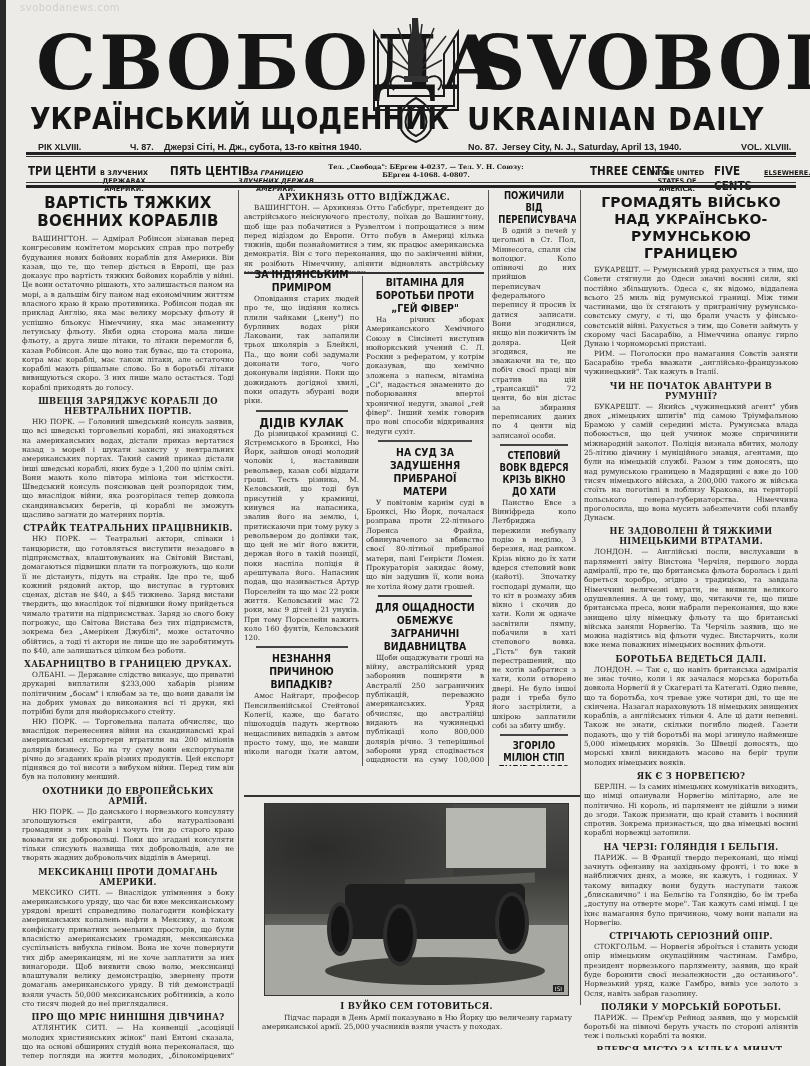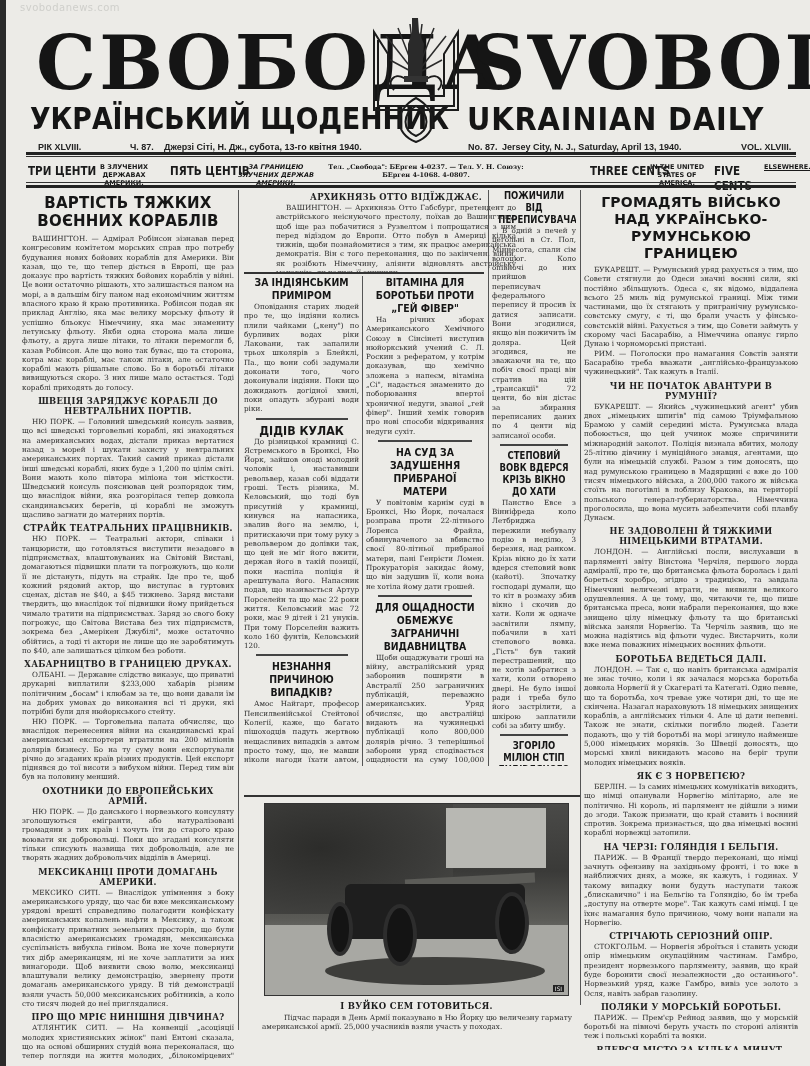--- a/index.html
+++ b/index.html
@@ -49,21 +49,21 @@
     position: absolute; top: 130px; font-family: Liberation Sans, sans-serif;
     font-size: 9px; font-weight: bold; color: #222;
   }
   .rule-thick { position: absolute; left: 20px; width: 770px; height: 3px; background: #222; }
   .rule-thin { position: absolute; left: 20px; width: 770px; height: 1px; background: #333; }
 
   
   .price-strip { position: absolute; left: 20px; top: 160px; width: 770px; height: 22px;
     font-family: "DejaVu Sans", sans-serif; color: #1a1a1a; }
   .price-strip .big { position: absolute; font-weight: bold; font-size: 13px; transform: scaleX(0.8); transform-origin: left; top: 3px; }
-  .price-strip .small { position: absolute; font-weight: bold; font-size: 6.5px; line-height: 8px; text-align: center; top: 3px; }
+  .price-strip .small { position: absolute; font-weight: bold; font-size: 6.5px; line-height: 8px; text-align: center; top: 9px; }
   .price-strip .tel { position: absolute; font-family: "DejaVu Serif", serif; font-weight: bold; font-size: 6.5px; line-height: 8px; top: 3px; text-align: center; }
 
   
   .col { position: absolute; overflow: hidden; }
   .vrule { position: absolute; width: 1px; background: #555; }
   .hrule { position: absolute; height: 2px; background: #333; }
   .hrule-short { position: absolute; height: 2px; background: #444; }
   .headline {
     font-family: "DejaVu Sans", sans-serif; font-weight: bold; text-align: center;
     color: #161616; transform-origin: center;
@@ -167,27 +167,27 @@
     <div class="subhead">ОХОТНИКИ ДО ЕВРОПЕЙСЬКИХ АРМІЙ.</div>
     <p class="body-text">НЮ ПОРК. — До данського і норвезького консуляту зголошуються емігранти, або натуралізовані громадяни з тих країв і хочуть їти до старого краю воювати як добровольці. Поки що згадані консуляти тільки списують назвища тих добровольців, але не творять жадних добровольчих відділів в Америці.</p>
     <div class="subhead">МЕКСИКАНЦІ ПРОТИ ДОМАГАНЬ АМЕРИКИ.</div>
     <p class="body-text">МЕКСИКО СИТІ. — Внаслідок упімнення з боку американського уряду, що час би вже мексиканському урядові врешті справедливо полагодити конфіскату американських копалень нафти в Мексику, а також конфіскату приватних земельних просторів, що були власністю американських громадян, мексиканська суспільність вибухла гнівом. Вона не хоче повернути тих дібр американцям, ні не хоче заплатити за них винагороди. Щоб виявити свою волю, мексиканці влаштували велику демонстрацію, звернену проти домагань американського уряду. В тій демонстрації взяли участь 50,000 мексиканських робітників, а коло сто тисяч людей до неї приглядалися.</p>
     <div class="subhead">ПРО ЩО МРІЄ НИНІШНЯ ДІВЧИНА?</div>
     <p class="body-text">АТЛЯНТИК СИТІ. — На конвенції „асоціяції молодих християнських жінок" пані Ентоні сказала, що на основі обширних студій вона переконалася, що тепер погляди на життя молодих, „білокомірцевих" американських дівчат значно змінились. Колись значна більшість посеред них тихцем бажала стати акторками, концертовими співачками, або летунками; нині більшість з них мріє про добре одружіння, про нагоду дещо студіювати і трохи подорожувати. „Вона хоче знати, як говорити і поводитися з людьми, як робити на них добре враження, як набути красу, добрий вигляд і як вдержатися струнко. Вона цікавиться чоловіком і одружінням. Нарікає на брак женихів. Хоче знати, як познайомитися з чоловіками та їх удержати коло себе. Хоче знати, як зробити одружіння успішним, та чому воно деколи стає невдачним. Вона хоче знайти спосіб, що веде до щастя та хоче набути особисту фільософію. Вона йде до церкви регулярно, але є заклопотана тому, що релігія не робить на неї почуття дійсности". Так описує теперішню дівчину пані Ентоні, на основі допитів, які вона поробила серед 60,000 дівчат.</p>
   </div>
 
   <div class="vrule" style="left:232px; top:190px; height:840px;"></div>
 
-  <div class="col" style="left:238px; top:190px; width:240px; height:82px;margin-left:32px;">
+  <div class="col" style="left:238px; top:190px; width:240px; height:82px;">
     <div class="subhead" style="margin-top:2px;">АРХИКНЯЗЬ ОТТО ВІДЇЖДЖАЄ.</div>
     <p class="body-text">ВАШИНГТОН. — Архикнязь Отто Габсбург, претендент до австрійського неіснуючого престолу, поїхав до Вашингтону, щоб іще раз побачитися з Рузвелтом і попрощатися з ним перед відїздом до Европи. Отто побув в Америці кілька тижнів, щоби познайомитися з тим, як працює американська демократія. Він є того переконання, що по закінченні війни, як розібють Німеччину, аліянти відновлять австрійську монархію, як колись її знищили.</p>
   </div>
   <div class="hrule" style="left:238px; top:272px; width:240px;"></div>
 
-  <div class="col" style="left:238px; top:276px; width:115px; height:490px;">
+  <div class="col" style="left:238px; top:268px; width:115px; height:490px;">
     <div class="headline h-mid">ЗА ІНДІЯНСЬКИМ ПРИМІРОМ</div>
     <p class="body-text">Оповідання старих людей про те, що індіяни колись плили чайками („кену") по бурливих водах ріки Лаковани, так запалили трьох школярів з Блейклі, Па., що вони собі задумали доконати того, чого доконували індіяни. Поки що дожидають догідної хвилі, поки опадуть збурані води ріки.</p>
     <div class="hrule-short" style="position:relative; width:80%; margin:4px auto;"></div>
     <div class="headline h-mid" style="font-size:13px;">ДІДІВ КУЛАК</div>
     <p class="body-text">До різницької крамниці С. Ястремського в Бронксі, Ню Йорк, зайшов оноді молодий чоловік і, наставивши револьвер, казав собі віддати гроші. Тесть різника, М. Келовський, що тоді був присутній у крамниці, кинувся на напасника, звалив його на землю, і, притискаючи при тому руку з револьвером до долівки так, що цей не міг його вжити, держав його в такій позиції, поки наспіла поліція й арештувала його. Напасник подав, що називається Артур Порселейн та що має 22 роки життя. Келовський має 72 роки, має 9 дітей і 21 унуків. При тому Порселейн важить коло 160 фунтів, Келовський 120.</p>
     <div class="hrule-short" style="position:relative; width:80%; margin:4px auto;"></div>
     <div class="headline h-mid">НЕЗНАННЯ ПРИЧИНОЮ ВИПАДКІВ?</div>
     <p class="body-text">Амос Найгарт, професор Пенсилвенійської Стейтової Колегії, каже, що багато пішоходців падуть жертвою нещасливих випадків з автом просто тому, що, не мавши ніколи нагоди їхати автом, вони не знають, що автомобіліст може зробити, а чого не може.</p>
 
   </div>

